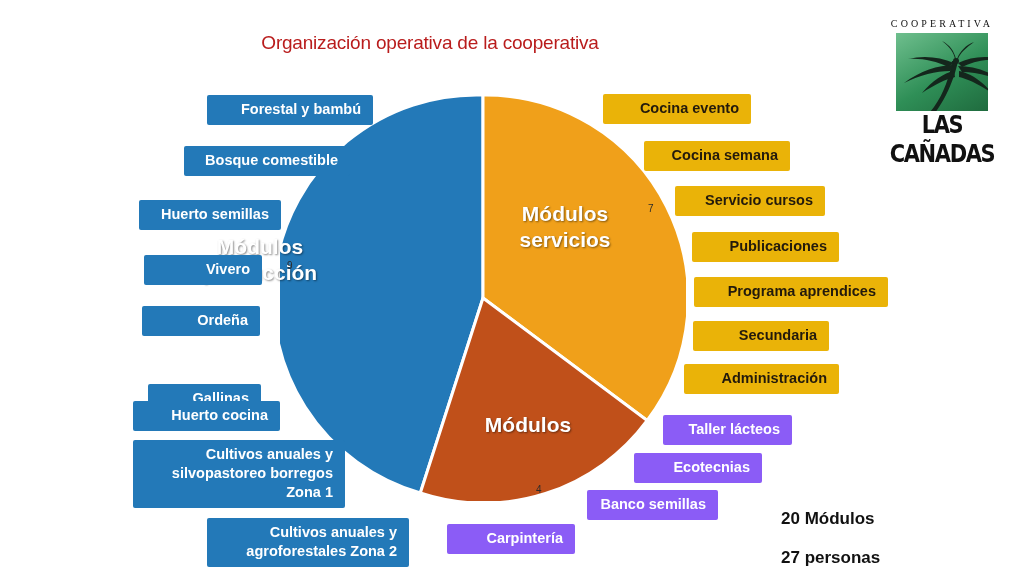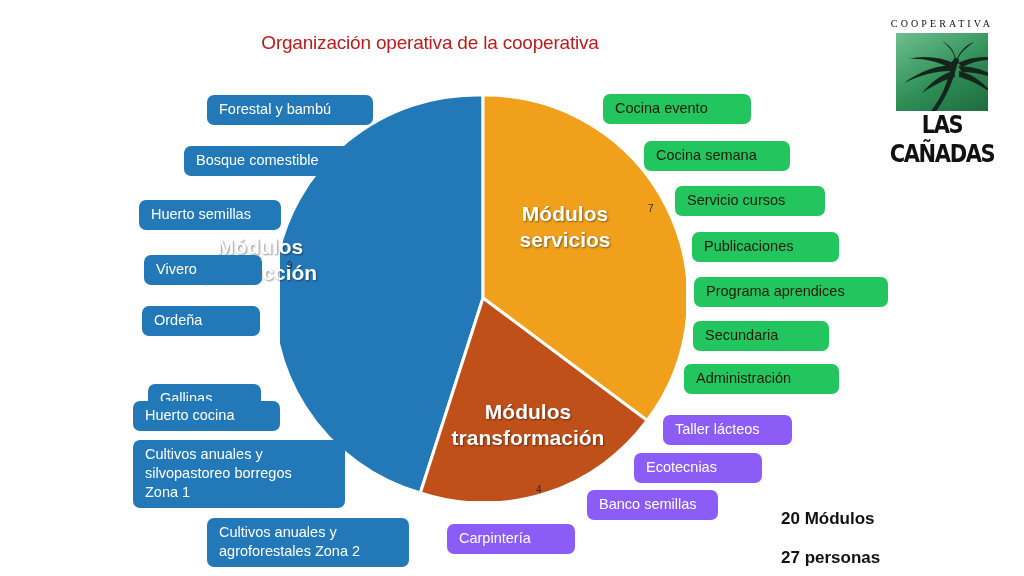--- a/index.html
+++ b/index.html
@@ -111,30 +111,31 @@
     color: #2b2b2b;
     pointer-events: none;
   }
   #value-produccion { left: 287px; top: 260px; }
   #value-servicios  { left: 648px; top: 203px; }
   #value-transformacion { left: 536px; top: 484px; }
 
   
   .chip {
     position: absolute;
-    border-radius: 7px;
+    border-radius: 2px;
     font-size: 14.5px;
     line-height: 1.32;
     padding: 5px 12px 6px 12px;
     box-sizing: border-box;
-    text-align: left;
+    text-align: right;
     white-space: pre-line;
+    font-weight: bold;
   }
   .chip.blue   { background: #2379b8; color: #ffffff; }
-  .chip.orange { background: #22c55e; color: #231a0c; }
+  .chip.orange { background: #eab308; color: #231a0c; }
   .chip.rust   { background: #8b5cf6; color: #ffffff; }
 
   
   .stat {
     position: absolute;
     font-size: 17px;
     font-weight: 700;
     color: #111111;
     white-space: nowrap;
   }
@@ -177,21 +178,20 @@
 <div class="slice-label" id="label-produccion">
   <div>Módulos</div>
   <div>producción</div>
 </div>
 <div class="slice-label" id="label-servicios">
   <div>Módulos</div>
   <div>servicios</div>
 </div>
 <div class="slice-label" id="label-transformacion">
   <div>Módulos</div>
-  <div>transformación</div>
 </div>
 
 <div class="value-label" id="value-produccion">9</div>
 <div class="value-label" id="value-servicios">7</div>
 <div class="value-label" id="value-transformacion">4</div>
 
 <div class="chip blue" style="left:207px; top:95px;  width:166px;">Forestal y bambú</div>
 <div class="chip blue" style="left:150px; top:146px; width:166px;margin-left:34px;">Bosque comestible</div>
 <div class="chip blue" style="left:139px; top:200px; width:142px;">Huerto semillas</div>
 <div class="chip blue" style="left:144px; top:255px; width:118px;">Vivero</div>

